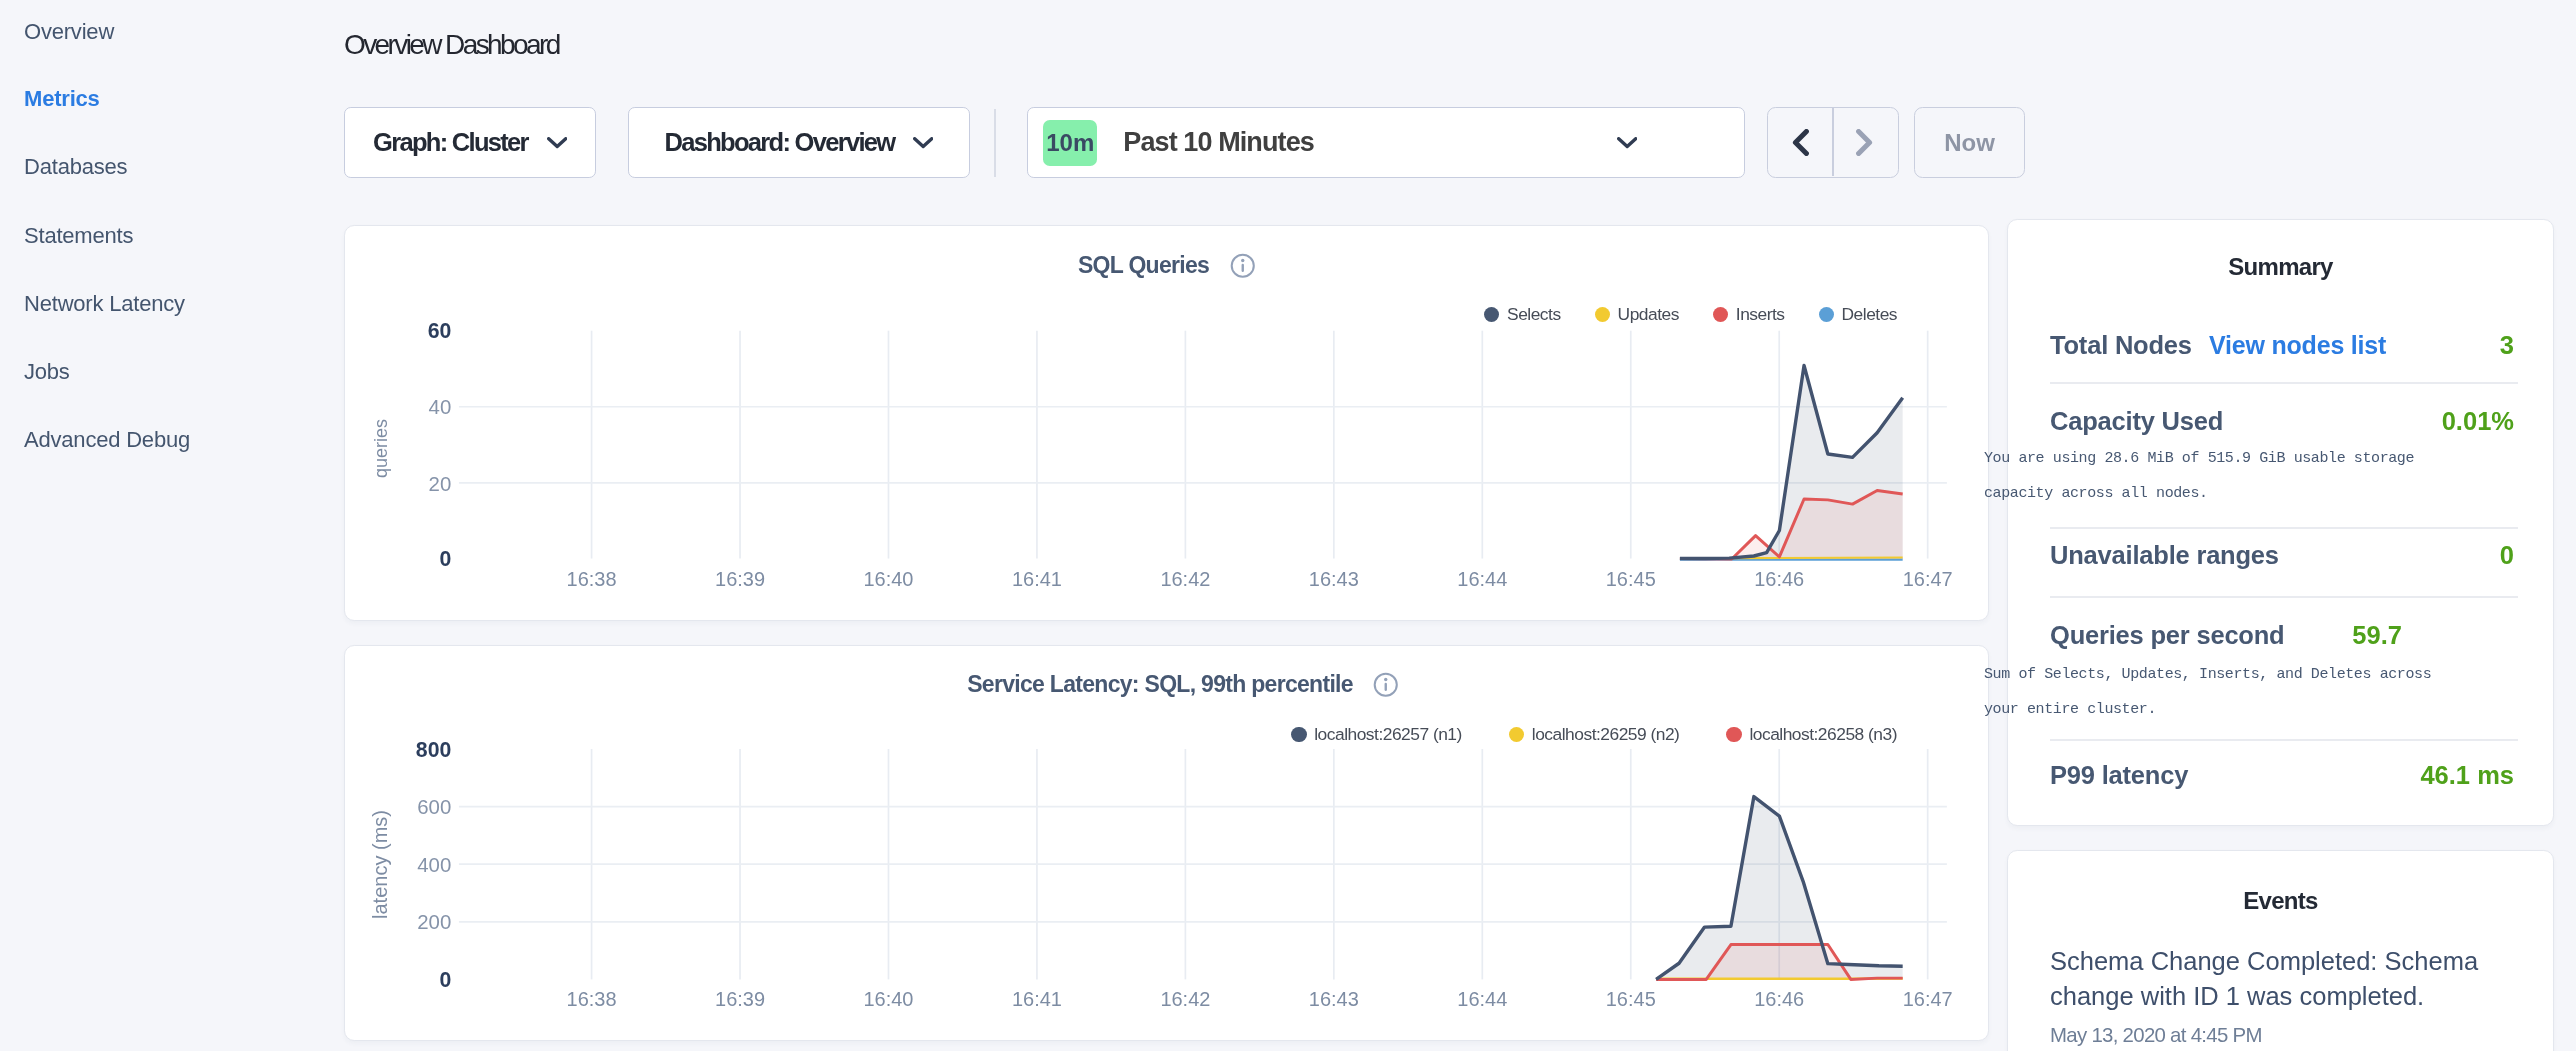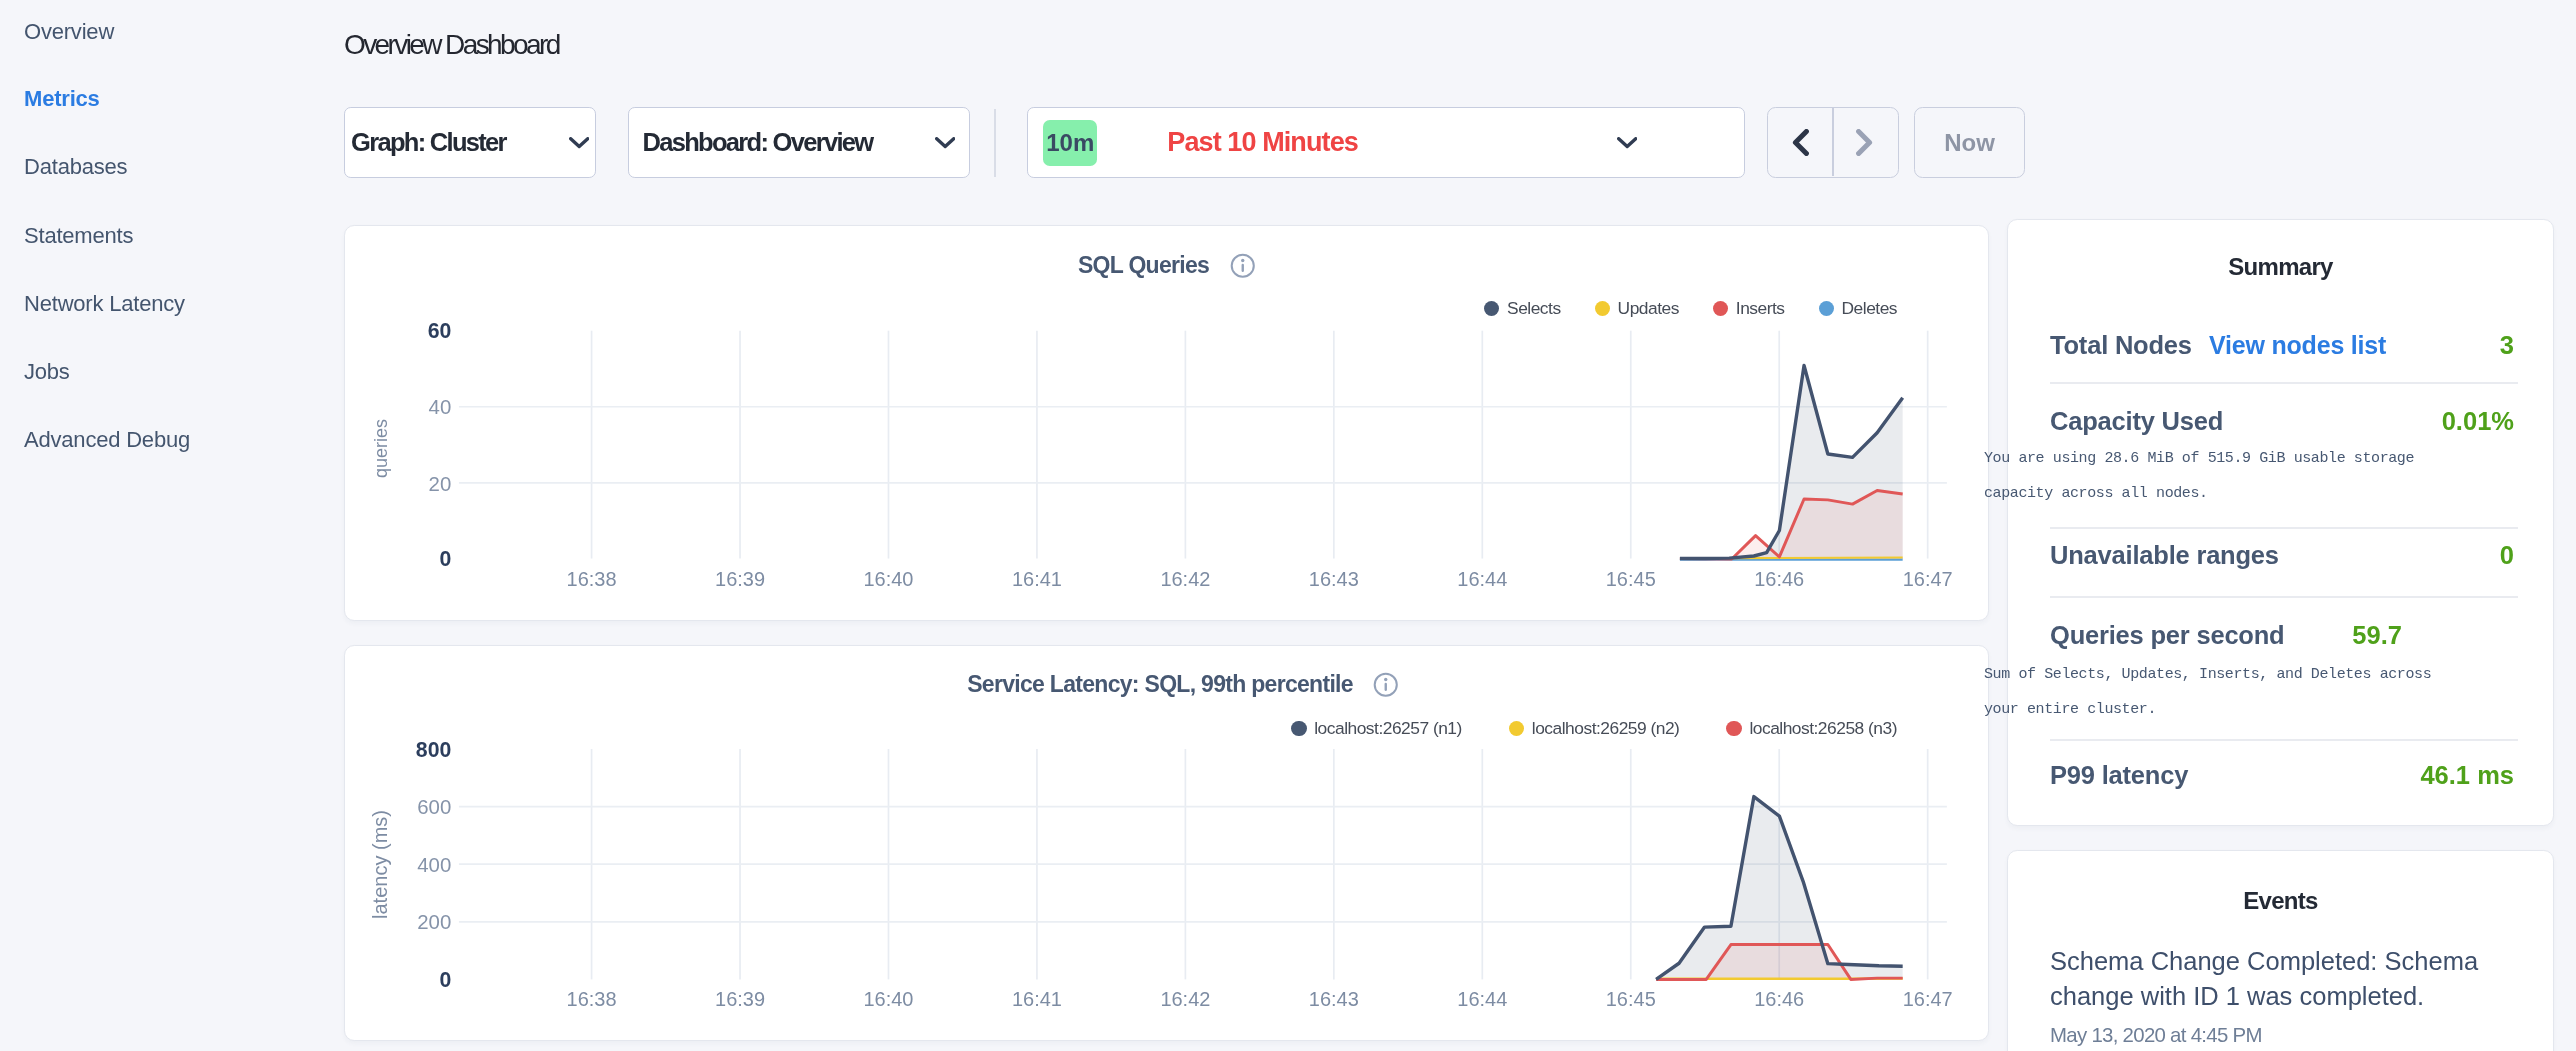--- a/index.html
+++ b/index.html
@@ -1,28 +1,28 @@
 <!DOCTYPE html>
 <html style="font-size:13.6px"><head>
 <meta charset="utf-8">
 <style>
   * { margin:0; padding:0; box-sizing:border-box; }
   html,body { width:2576px; height:1051px; background:#f5f6fa; font-family:"Liberation Sans", sans-serif; overflow:hidden; }
   .abs { position:absolute; }
   .card { position:absolute; background:#fff; border:1.7px solid #e4e7ee; border-radius:10.2px; box-shadow:0 2.6px 4.3px rgba(60,70,90,0.04); }
   .navitem { position:absolute; left:24px; font-size:22px; letter-spacing:-0.2px; line-height:1; color:#44556e; }
-  .btn { position:absolute; top:107px; background:#fff; border:1.7px solid #c7cddf; border-radius:6.8px; display:flex; align-items:center; justify-content:center;gap:44px; }
+  .btn { position:absolute; top:107px; background:#fff; border:1.7px solid #c7cddf; border-radius:6.8px; display:flex; align-items:center; justify-content:center; }
   .btntext { font-size:25.5px; font-weight:bold; color:#242a35; letter-spacing:-1.7px; }
   .sumhead { font-size:25.5px; font-weight:bold; color:#475872; letter-spacing:-0.2px; line-height:1;text-align:center; }
   .green { color:#4fa11a; font-weight:bold; font-size:25.5px; line-height:1; }
   .divider { position:absolute; left:2050px; width:468px; height:1.7px; background:#e9ebf0; }
   .desc { position:absolute; left:1984px; font-size:15px; letter-spacing:-0.4px; line-height:35px; color:#475872; width:476px;font-family:Liberation Mono, monospace; }
   .ctitle { position:absolute; width:1645px; display:flex; align-items:center; justify-content:center; gap:20.4px; }
   .ctitle span { font-size:23px; font-weight:bold; color:#475872; letter-spacing:-0.7px; line-height:1; }
-  .legend { position:absolute; display:flex; justify-content:flex-end; align-items:center; font-size:17.4px; letter-spacing:-0.5px; color:#464c57; left:1021px; width:876px; }
+  .legend { position:absolute; display:flex; justify-content:flex-end; align-items:center; font-size:17.4px; letter-spacing:-0.5px; color:#464c57; left:1021px; width:876px;margin-top:6px; }
   .legend .it { display:flex; align-items:center; }
   .legend .dot { width:15.3px; height:15.3px; border-radius:50%; margin-right:7.7px; flex:none; }
 </style>
 </head>
 <body>
 
 <div class="navitem" style="top:21px;">Overview</div>
 <div class="navitem" style="top:88px; color:#2b7ce2; font-weight:bold;">Metrics</div>
 <div class="navitem" style="top:156px;">Databases</div>
 <div class="navitem" style="top:225px;">Statements</div>
@@ -40,21 +40,21 @@
 </div>
 <div class="btn" style="left:628px; width:342px; height:71px;">
   <span class="btntext">Dashboard: Overview</span>
   <svg width="20.4" height="12" viewBox="0 0 24 14" style="margin-left:18.7px;">
       <polyline points="2,2 12,11 22,2" fill="none" stroke="#303c52" stroke-width="4" stroke-linecap="round" stroke-linejoin="round"></polyline>
     </svg>
 </div>
 <div class="abs" style="left:994px; top:109px; width:1.7px; height:68px; background:#d9dde7;"></div>
 <div class="btn" style="left:1027px; width:718px; height:71px; justify-content:flex-start;">
   <div style="margin-left:15.3px; width:54px; height:46px; background:#86efac; border-radius:6.8px; display:flex; align-items:center; justify-content:center; font-size:24px; font-weight:bold; color:#3a4a63;">10m</div>
-  <span style="margin-left:26px; font-size:27px; font-weight:bold; color:#ef4444; letter-spacing:-0.9px;">Past 10 Minutes</span>
+  <span style="margin-left:26px; font-size:27px; font-weight:bold; color:#404040; letter-spacing:-0.9px;">Past 10 Minutes</span>
   <svg width="20.4" height="12" viewBox="0 0 24 14" style="position:absolute; left:589px; top:29px;">
       <polyline points="2,2 12,11 22,2" fill="none" stroke="#303c52" stroke-width="4" stroke-linecap="round" stroke-linejoin="round"></polyline>
     </svg>
 </div>
 <div class="abs" style="left:1767px; top:107px; width:132px; height:71px; border:1.7px solid #c9cede; border-radius:8.5px;">
   <div class="abs" style="left:64px; top:0; width:1.7px; height:68px; background:#c9cede;"></div>
   <svg class="abs" style="left:24px; top:21px;" width="17" height="27" viewBox="0 0 20 32">
       <polyline points="17,3 4,16 17,29" fill="none" stroke="#2c3547" stroke-width="6" stroke-linecap="round" stroke-linejoin="round"></polyline>
     </svg>
   <svg class="abs" style="left:88px; top:21px;" width="17" height="27" viewBox="0 0 20 32">

